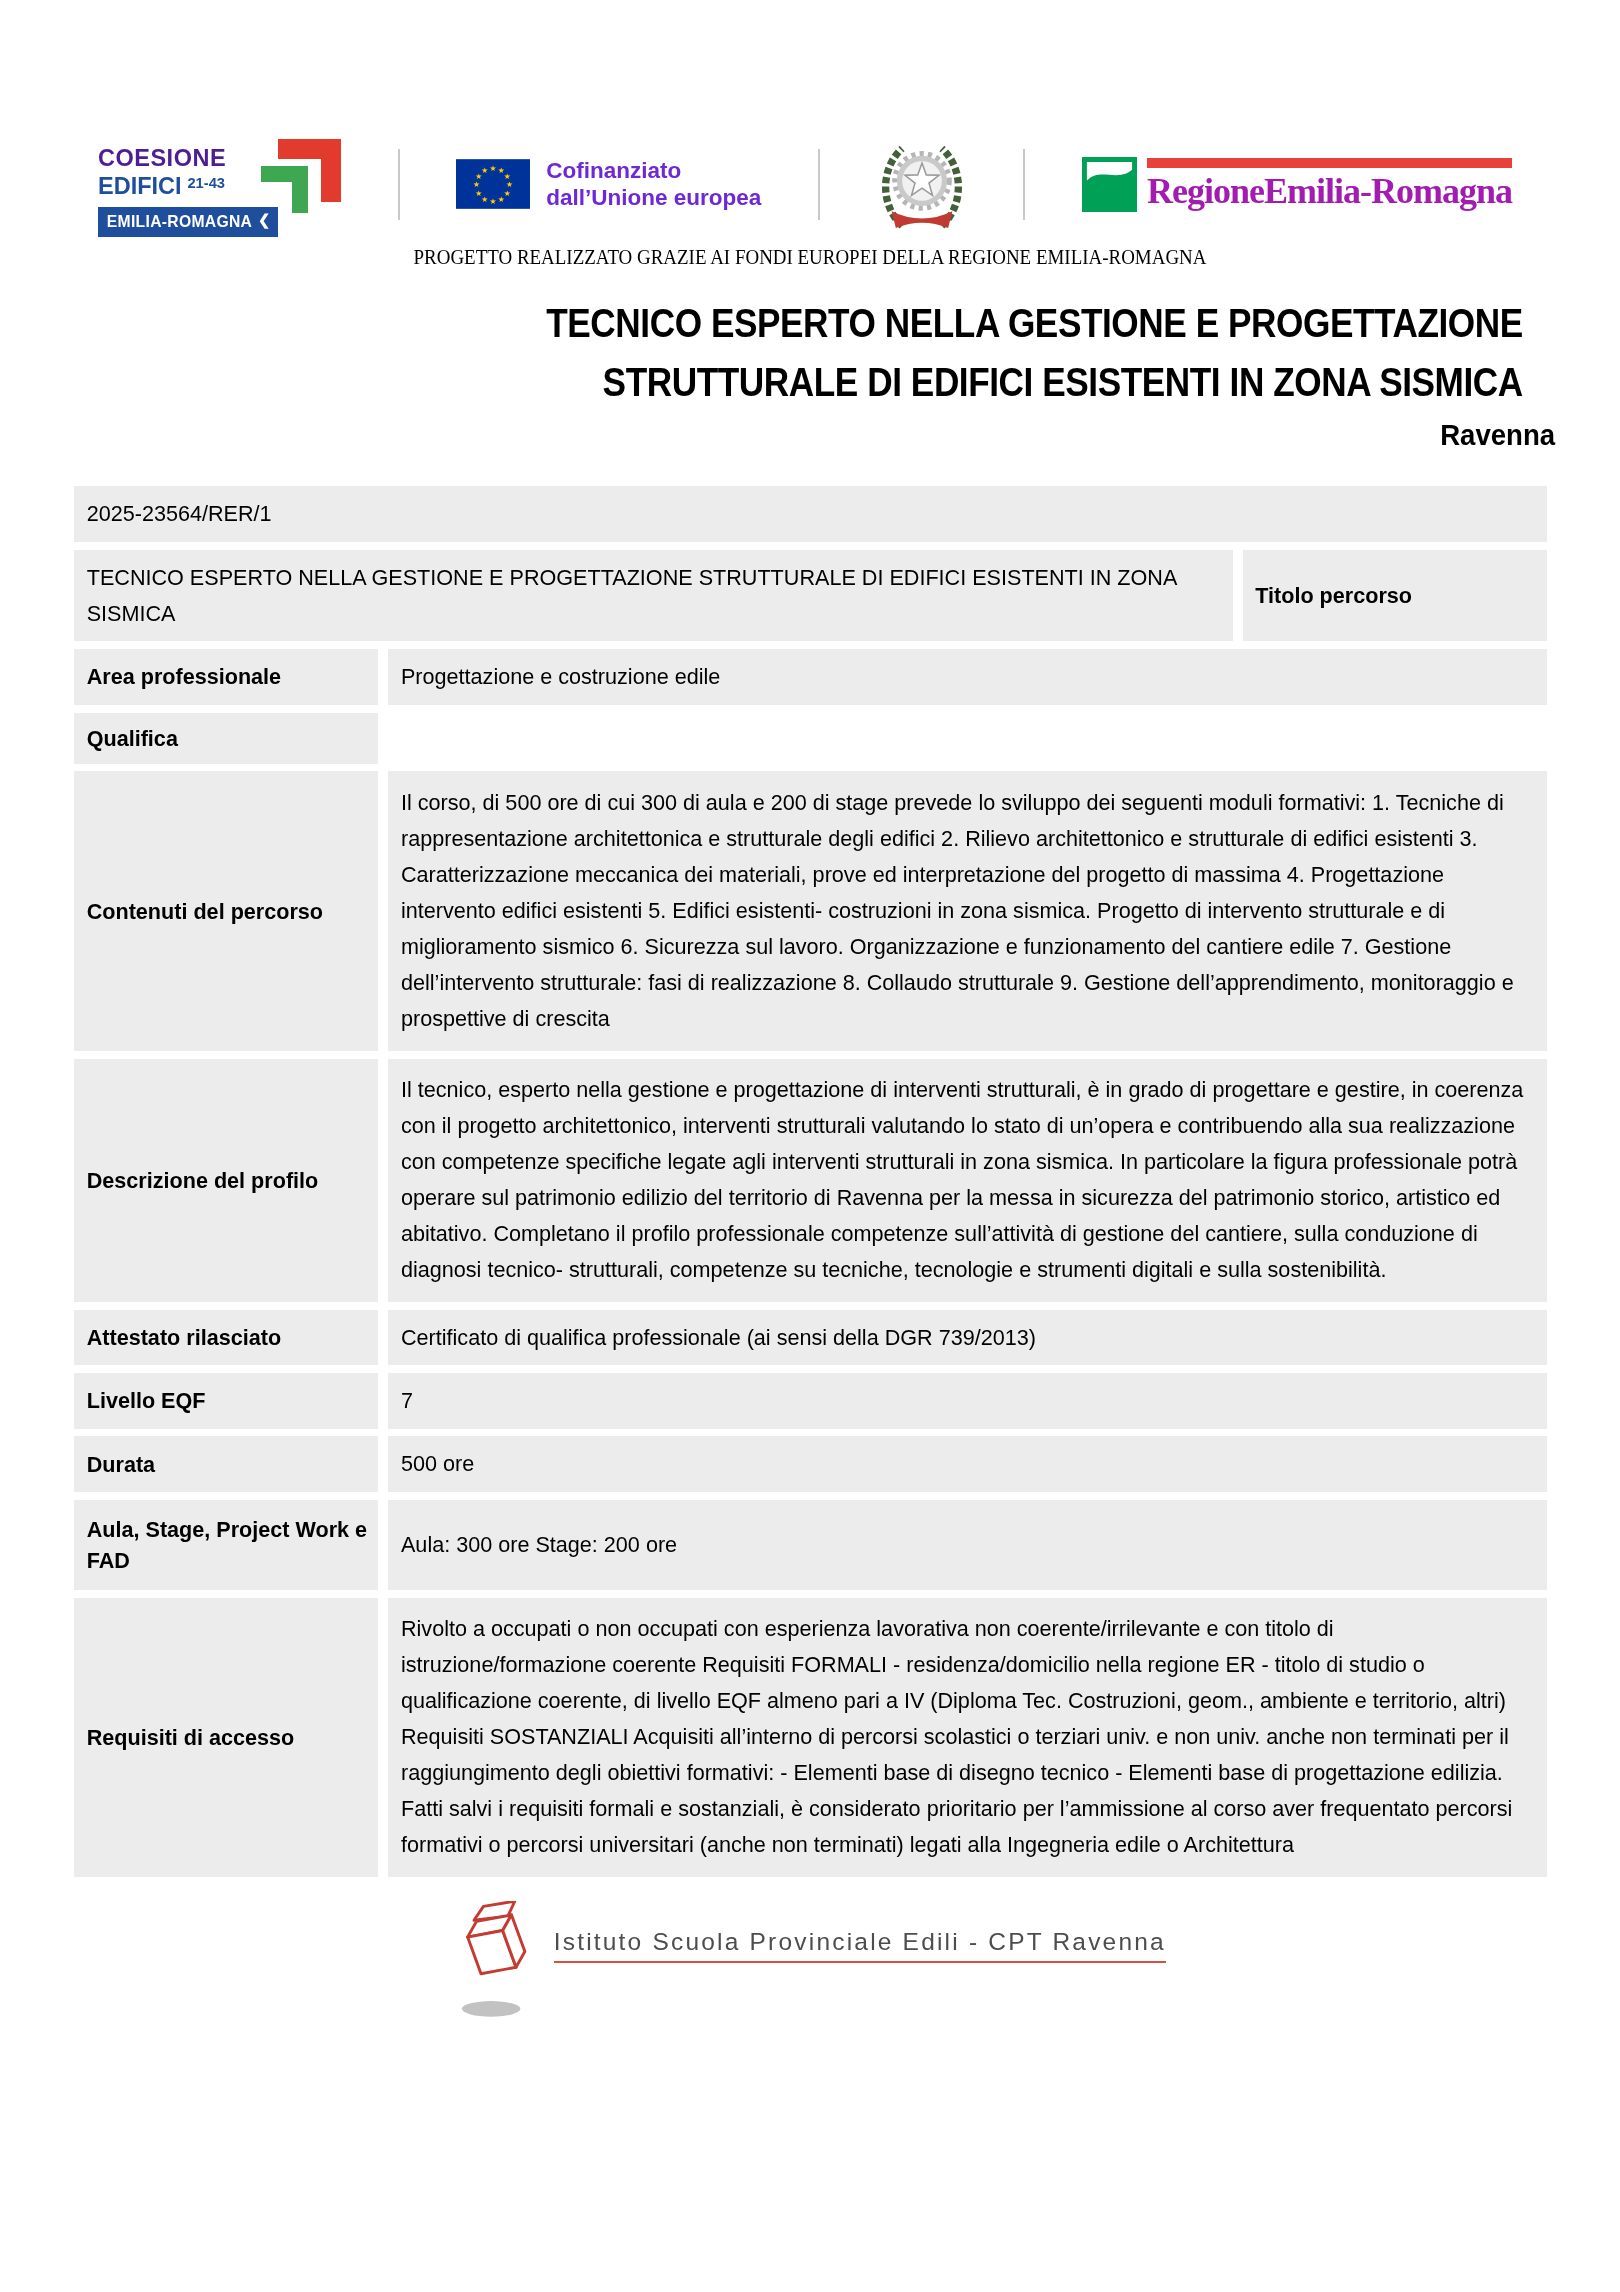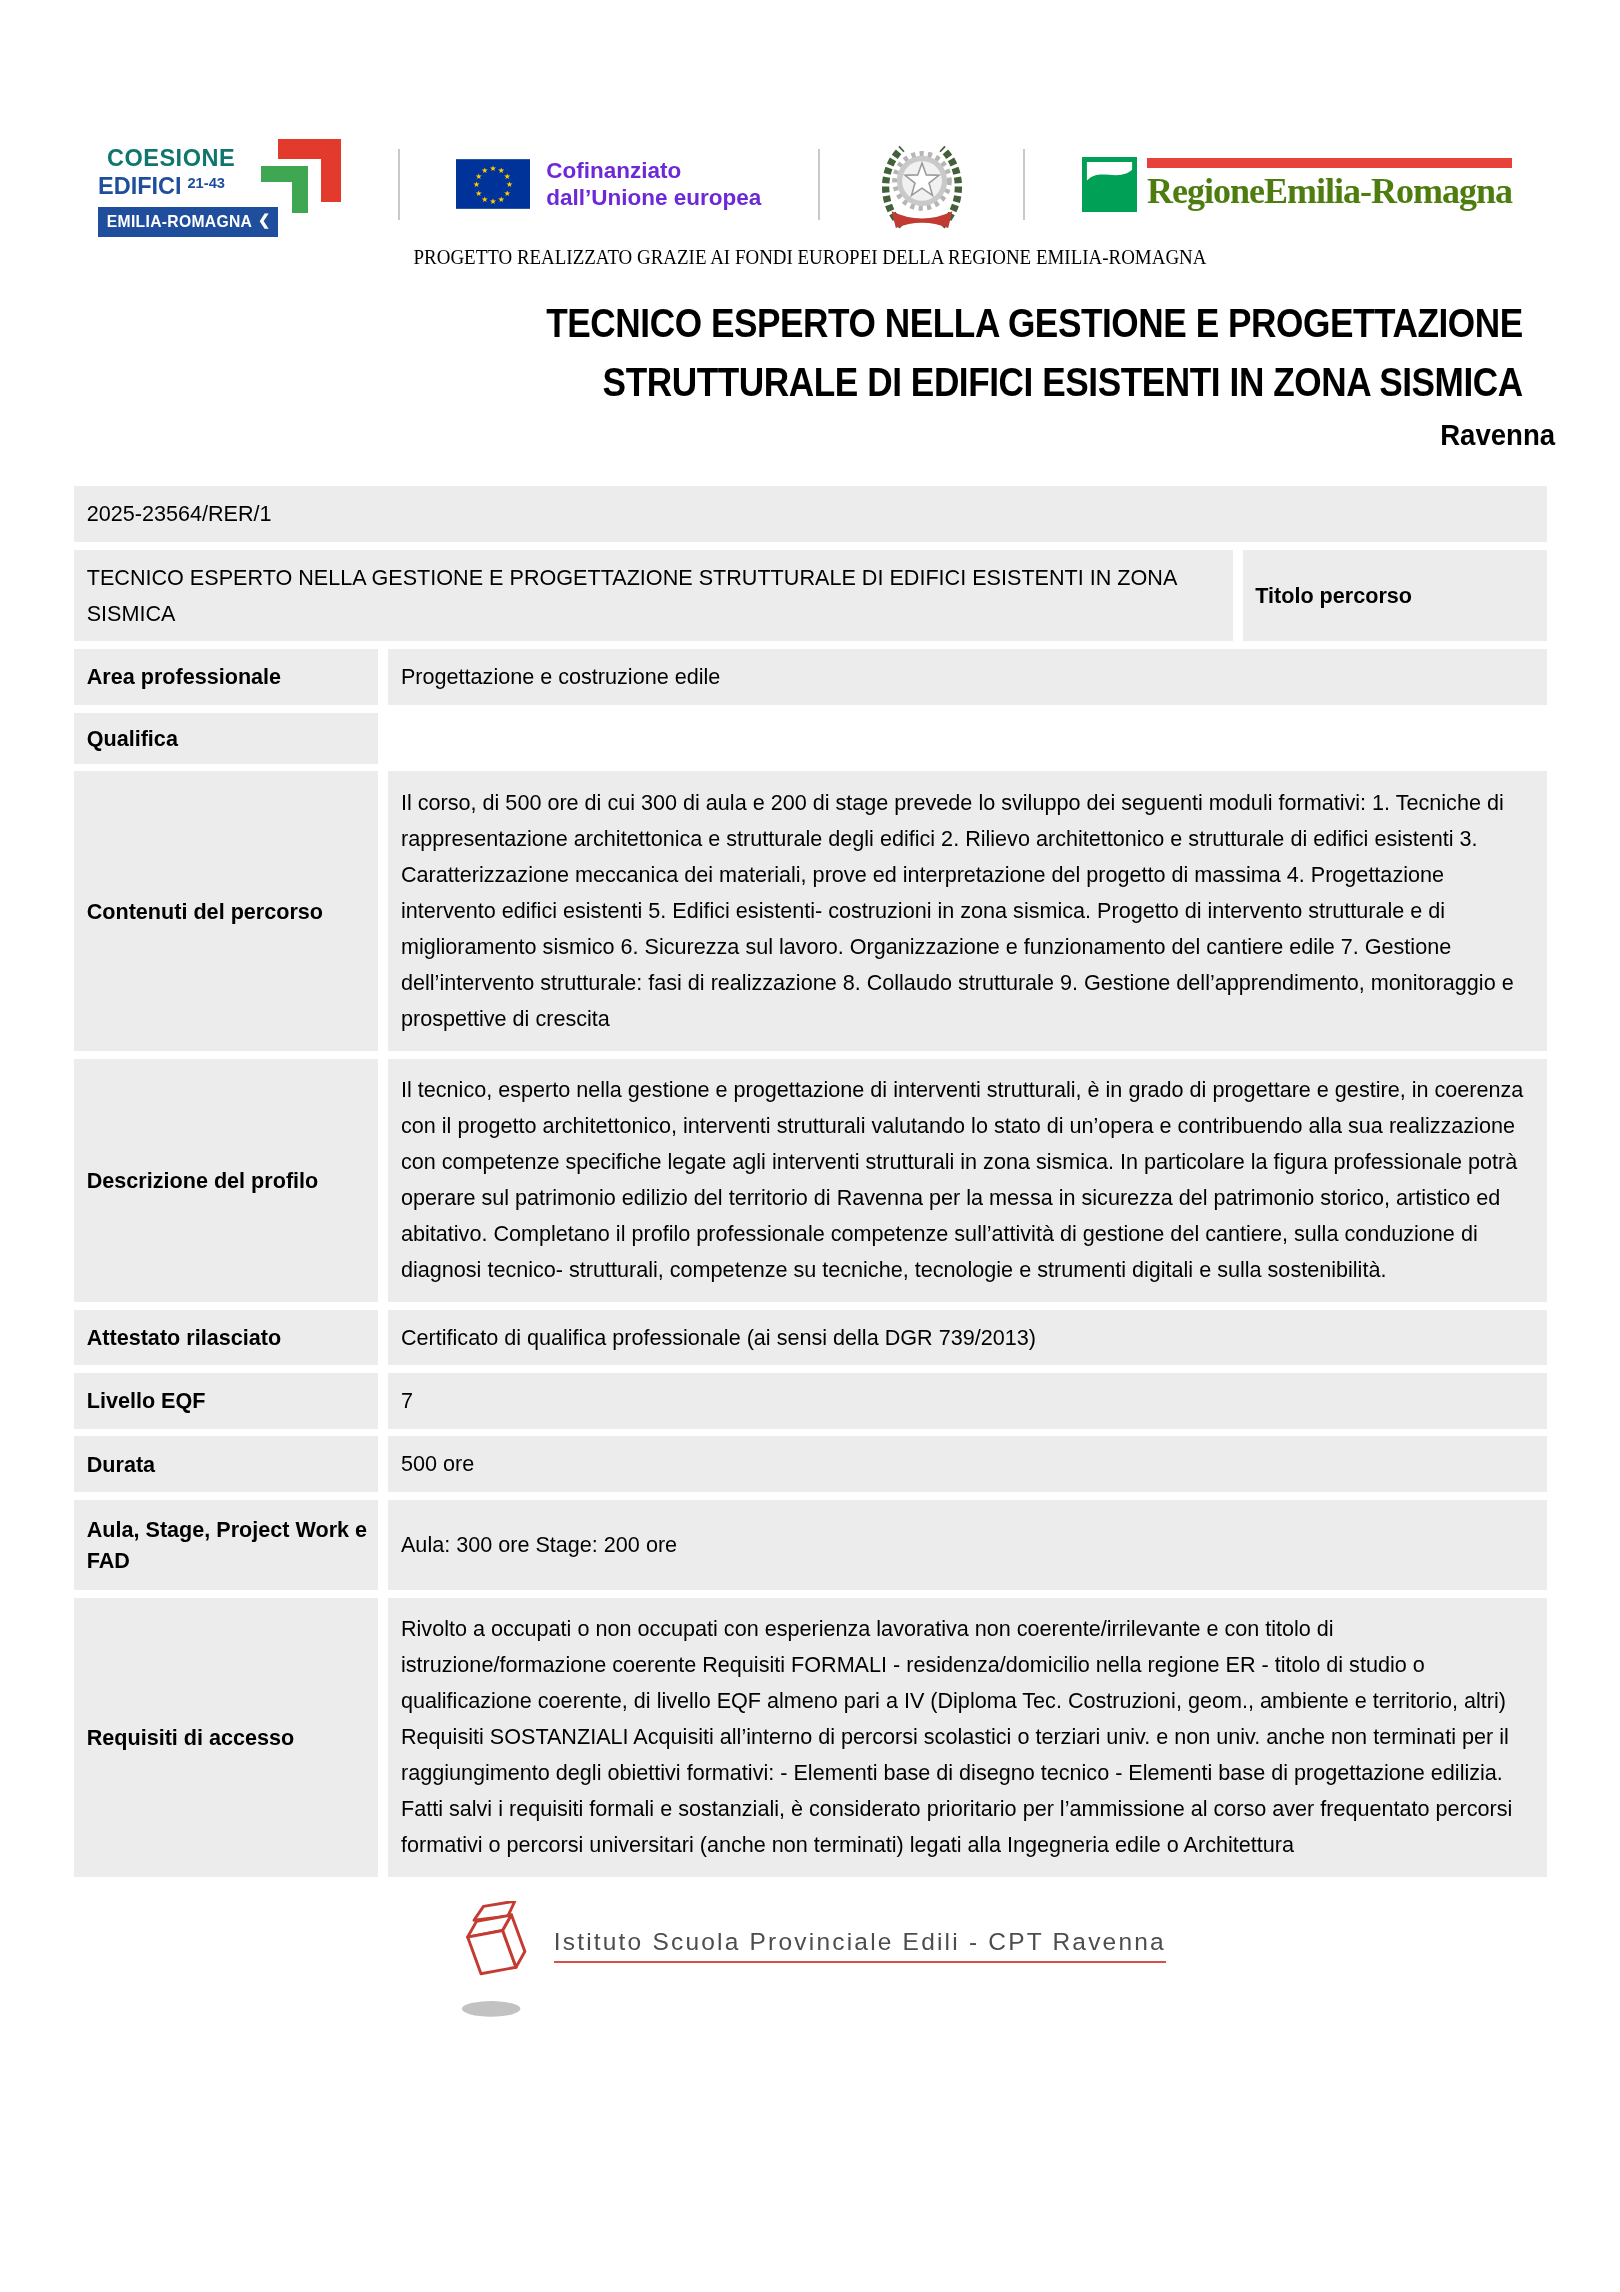--- a/index.html
+++ b/index.html
@@ -9,41 +9,41 @@
   }
   
   .logo-strip{
     margin:129px 108px 0 98px;
     display:flex;align-items:center;justify-content:space-between;height:110px;
   }
   .vdiv{width:2px;height:71px;background:#c9c9c9;}
   
   .coesione{display:flex;align-items:flex-end;position:relative;width:243px;height:106px;}
   .coesione-txt{display:flex;flex-direction:column;}
-  .coesione-l1{color:#0f766e;font-weight:700;font-size:23.5px;letter-spacing:0.5px;line-height:25.5px;margin-left:9px;}
+  .coesione-l1{color:#4c1d95;font-weight:700;font-size:23.5px;letter-spacing:0.5px;line-height:25.5px;}
   .coesione-l2{color:#1f4e9c;font-weight:700;font-size:23.5px;line-height:25.5px;}
   .coesione-years{font-size:14.7px;vertical-align:5.9px;margin-left:5.9px;font-weight:700;}
   .coesione-banner{
     margin-top:7.8px;background:#1f4e9c;color:#fff;font-weight:700;font-size:15.7px;
     padding:5.9px 7.8px 5.9px 8.8px;display:flex;align-items:flex-start;gap:5.9px;letter-spacing:0.3px;white-space:nowrap;
   }
   .banner-arrow{color:#ffffff;font-size:14.7px;line-height:1;}
   .chevrons{position:absolute;right:0;bottom:3.9px;width:94px;height:102px;}
   .chev{position:absolute;box-sizing:border-box;}
   .chev-red{width:63px;height:63px;right:0;top:7.8px;border-top:20.6px solid #e23b2e;border-right:20.6px solid #e23b2e;}
   .chev-green{width:47px;height:47px;right:33px;top:35px;border-top:16.7px solid #3fa652;border-right:16.7px solid #3fa652;}
   
   .eu{display:flex;align-items:center;gap:15.7px;}
   .eu-text{color:#6d28d9;font-weight:700;font-size:22.5px;line-height:27.4px;}
   
   .regione{display:flex;align-items:center;gap:9.8px;}
   .regione-right{display:flex;flex-direction:column;gap:4.9px;}
   .regione-bar{height:9.8px;background:#e8403a;width:100%;}
   .regione-name{
-    font-family:"Liberation Serif",serif;font-weight:700;color:#4d7c0f;
+    font-family:"Liberation Serif",serif;font-weight:700;color:#a21caf;
     font-size:36px;line-height:37px;letter-spacing:-1px;white-space:nowrap;
   }
   
   .caption{
     margin-top:6.9px;text-align:center;font-family:"Liberation Serif",serif;
     font-size:20.6px;transform:scaleX(.92);
   }
   .title-block{margin-top:25.5px;text-align:right;font-weight:700;}
   .title-line{display:block;font-size:40px;line-height:59px;transform:scaleX(.88);letter-spacing:-0.5px;}
   .subtitle{display:block;font-size:30px;line-height:45px;transform:scaleX(.92);}

